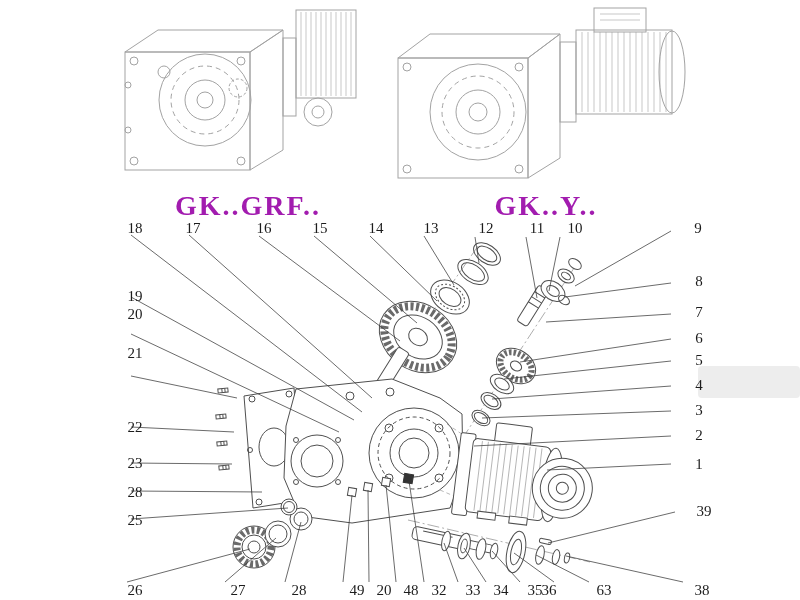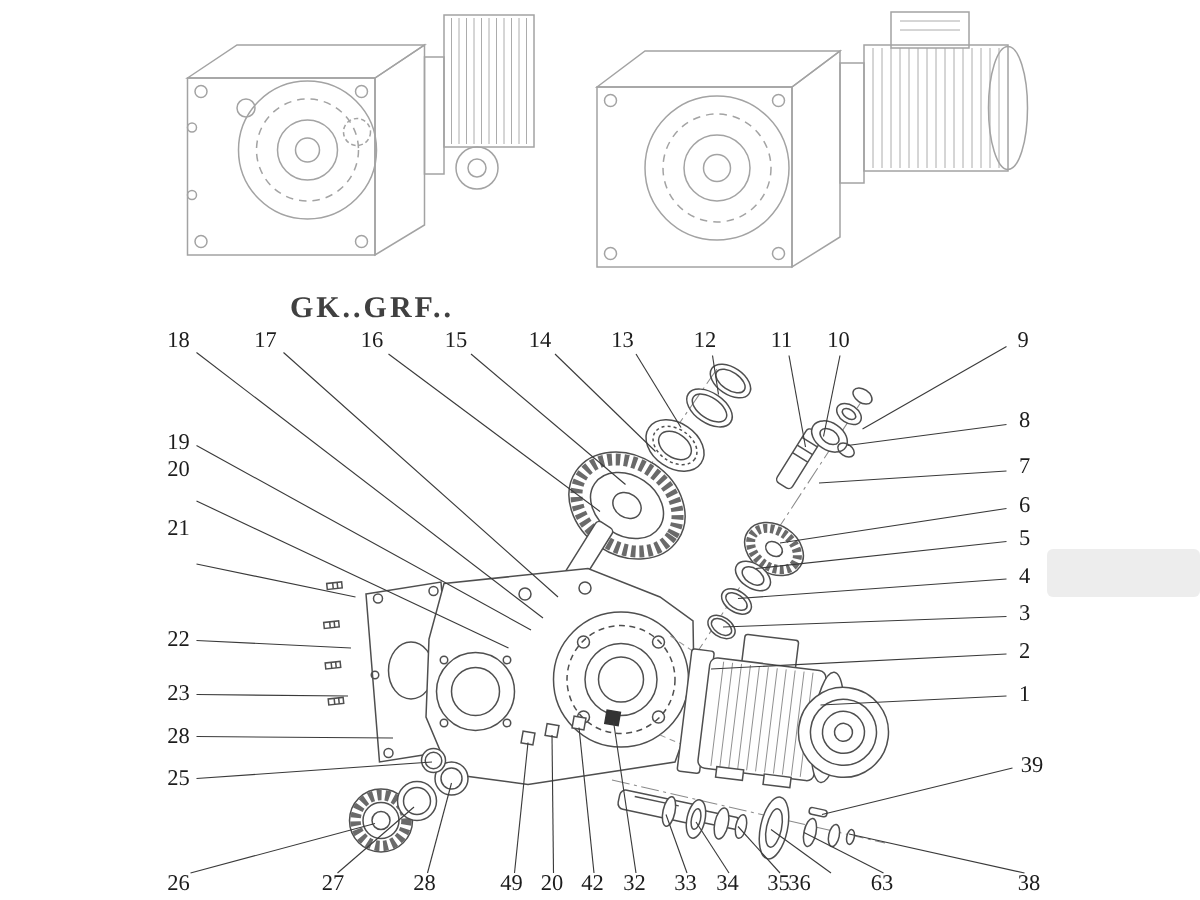--- a/index.html
+++ b/index.html
@@ -1,22 +1,22 @@
 <!DOCTYPE html>
 <html><head>
 <meta charset="utf-8">
 <style>
   html,body{margin:0;padding:0;background:#ffffff;}
   .stage{position:relative;width:800px;height:600px;background:#ffffff;overflow:hidden;
          font-family:"Liberation Serif",serif;}
   .stage svg{position:absolute;left:0;top:0;}
   .callout{position:absolute;transform:translate(-50%,-50%);font-size:15px;line-height:1;
-           color:#1c1c1c;font-family:"Liberation Serif",serif;}
-  .model-label{position:absolute;transform:translate(-50%,-50%);font-size:20px;font-weight:700;
-           letter-spacing:2px;color:#404040;white-space:nowrap;}
+           color:#1c1c1c;font-family:"Liberation Serif",serif;margin-left:16px;}
+  .model-label{position:absolute;transform:translate(-50%,-50%);font-size:28px;font-weight:700;
+           letter-spacing:2px;color:#a21caf;white-space:nowrap;}
 </style>
 </head>
 <body>
 
 <div class="stage">
 
 <svg width="800" height="600" viewBox="0 0 800 600">
 
   <g stroke="#a3a3a3" fill="none" stroke-width="1">
     <polygon points="125,52 158,30 283,30 250,52"></polygon>
@@ -297,20 +297,21 @@
     <line x1="458" y1="582" x2="444" y2="543"></line>
     <line x1="486" y1="582" x2="464" y2="548"></line>
     <line x1="520" y1="582" x2="492" y2="551"></line>
     <line x1="554" y1="582" x2="514" y2="553"></line>
     <line x1="589" y1="582" x2="536" y2="555"></line>
     <line x1="683" y1="582" x2="566" y2="556"></line>
   </g>
 </svg>
 
 <div class="model-label" style="left:248px;top:206px">GK..GRF..</div>
+<div class="model-label" style="left:546px;top:206px">GK..Y..</div>
 
 <div class="callout" style="left:119px;top:228px">18</div>
 <div class="callout" style="left:177px;top:228px">17</div>
 <div class="callout" style="left:248px;top:228px">16</div>
 <div class="callout" style="left:304px;top:228px">15</div>
 <div class="callout" style="left:360px;top:228px">14</div>
 <div class="callout" style="left:415px;top:228px">13</div>
 <div class="callout" style="left:470px;top:228px">12</div>
 <div class="callout" style="left:521px;top:228px">11</div>
 <div class="callout" style="left:559px;top:228px">10</div>
@@ -329,21 +330,21 @@
 <div class="callout" style="left:119px;top:353px">21</div>
 <div class="callout" style="left:119px;top:427px">22</div>
 <div class="callout" style="left:119px;top:463px">23</div>
 <div class="callout" style="left:119px;top:492px">28</div>
 <div class="callout" style="left:119px;top:520px">25</div>
 <div class="callout" style="left:119px;top:590px">26</div>
 <div class="callout" style="left:222px;top:590px">27</div>
 <div class="callout" style="left:283px;top:590px">28</div>
 <div class="callout" style="left:341px;top:590px">49</div>
 <div class="callout" style="left:368px;top:590px">20</div>
-<div class="callout" style="left:395px;top:590px">42</div>
+<div class="callout" style="left:395px;top:590px">48</div>
 <div class="callout" style="left:423px;top:590px">32</div>
 <div class="callout" style="left:457px;top:590px">33</div>
 <div class="callout" style="left:485px;top:590px">34</div>
 <div class="callout" style="left:519px;top:590px">35</div>
 <div class="callout" style="left:533px;top:590px">36</div>
 <div class="callout" style="left:588px;top:590px">63</div>
 <div class="callout" style="left:686px;top:590px">38</div>
 
 </div>
 

